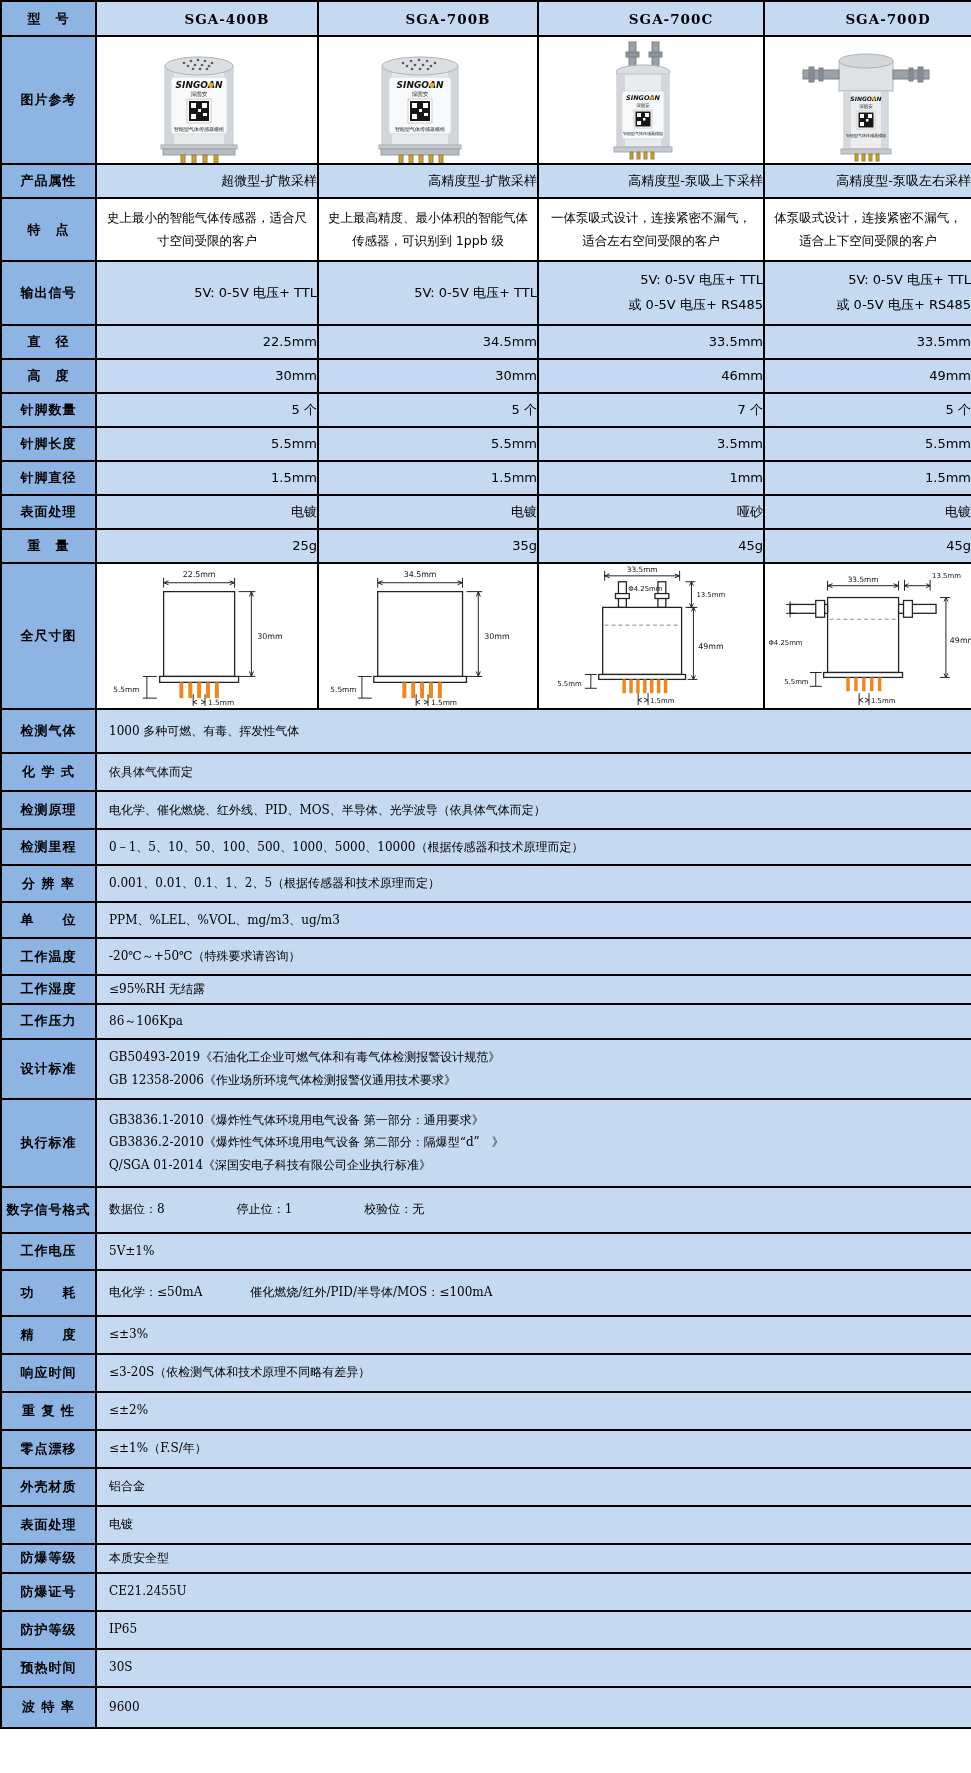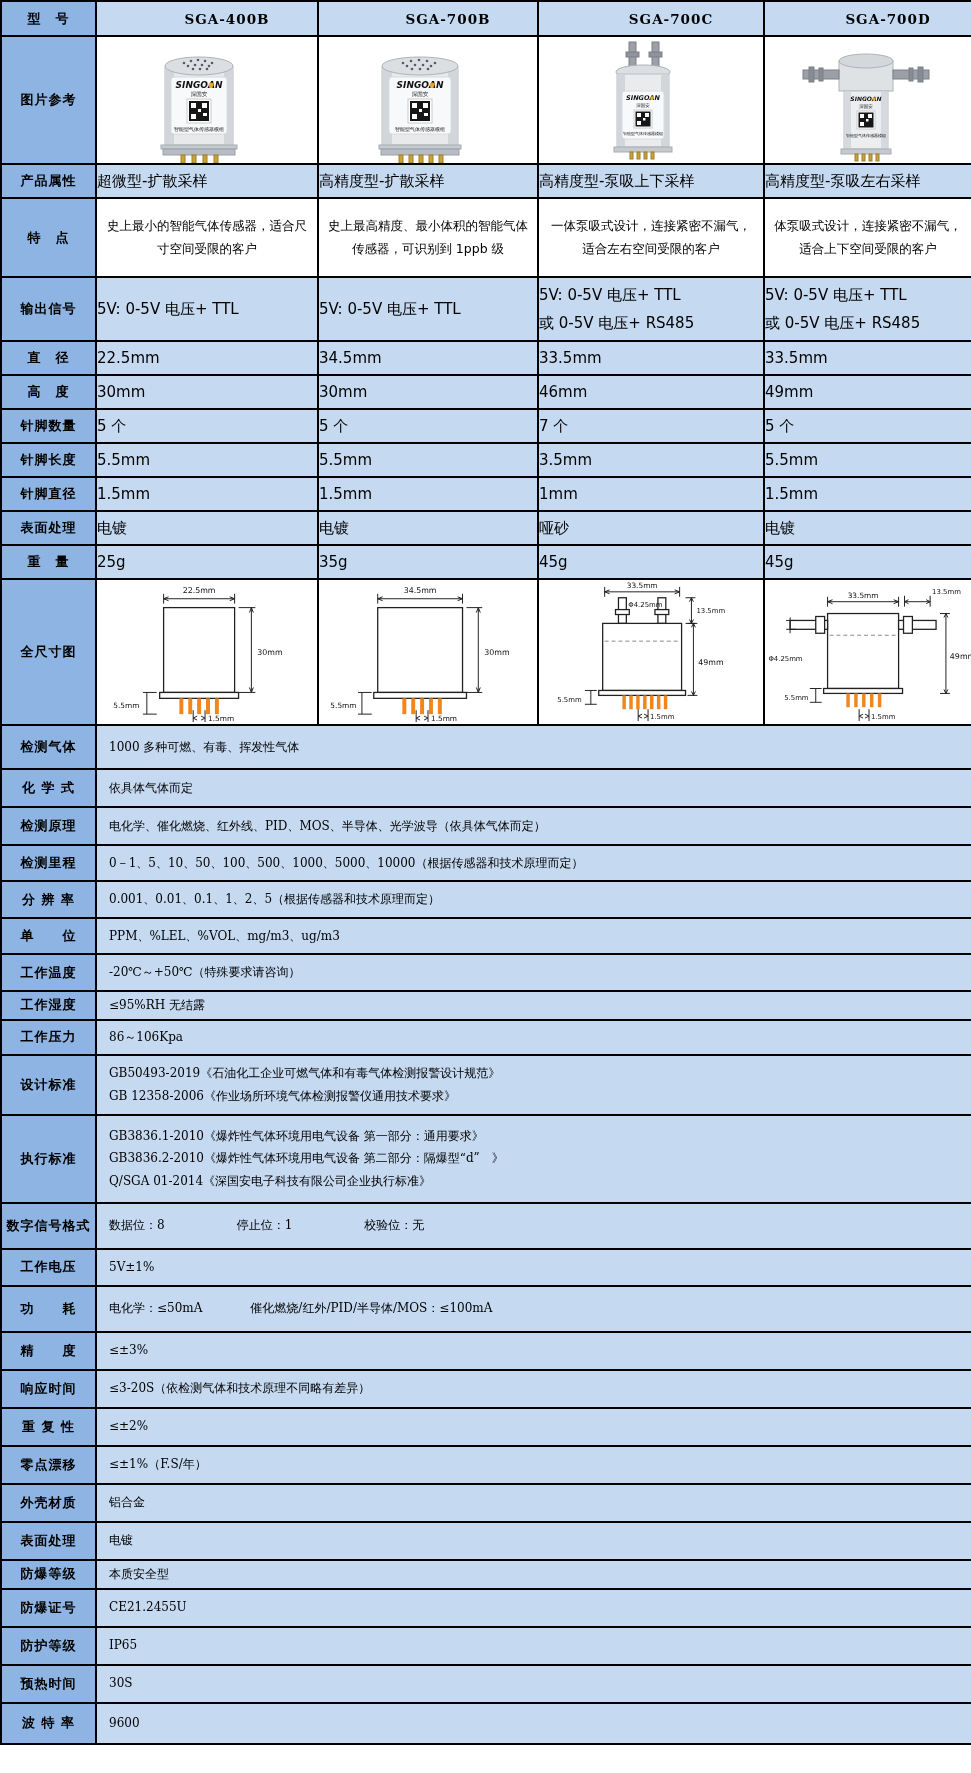--- a/index.html
+++ b/index.html
@@ -1,22 +1,22 @@
 <!DOCTYPE html>
 <html><head>
 <meta charset="utf-8">
 <style>
   html,body{margin:0;padding:0;background:#fff;}
   .wrap{width:971px;font-family:"DejaVu Sans",sans-serif;color:#000;}
   table{border-collapse:collapse;table-layout:fixed;width:971px;}
   td{border:2px solid #000;padding:0;vertical-align:middle;overflow:hidden;}
   .lbl{background:#8db4e2;font-weight:bold;text-align:center;font-size:13px;letter-spacing:1px;}
   .mdl{background:#c5d9f1;font-weight:bold;text-align:center;font-family:"DejaVu Serif",serif;font-size:13.5px;letter-spacing:1px;padding-left:40px;}
-  .val{background:#c5d9f1;text-align:left;font-size:15px;white-space:pre-wrap;line-height:1.9;margin-left:28px;}
-  .feat{background:#fff;text-align:center;font-size:12.5px;white-space:pre-wrap;line-height:1.8;padding:16px 8px;}
+  .val{background:#c5d9f1;text-align:right;font-size:13px;white-space:pre-wrap;line-height:1.9;margin-left:28px;}
+  .feat{background:#fff;text-align:center;font-size:12.5px;white-space:pre-wrap;line-height:1.8;padding:0 8px;}
   .white{background:#fff;}
   .specval{background:#c5d9f1;text-align:left;padding:2px 12px;font-size:12px;font-family:"DejaVu Serif",serif;white-space:pre-wrap;line-height:1.9;}
   svg{display:block;margin:0 auto;}
   svg text{font-family:"DejaVu Sans",sans-serif;fill:#111;}
   .dline{stroke:#222;stroke-width:1;fill:none;}
   .dbody{stroke:#222;stroke-width:1.3;fill:#fff;}
   .pin{fill:#f0861c;}
   .dash{stroke:#888;stroke-width:1;stroke-dasharray:4 3;fill:none;}
 </style>
 </head>

